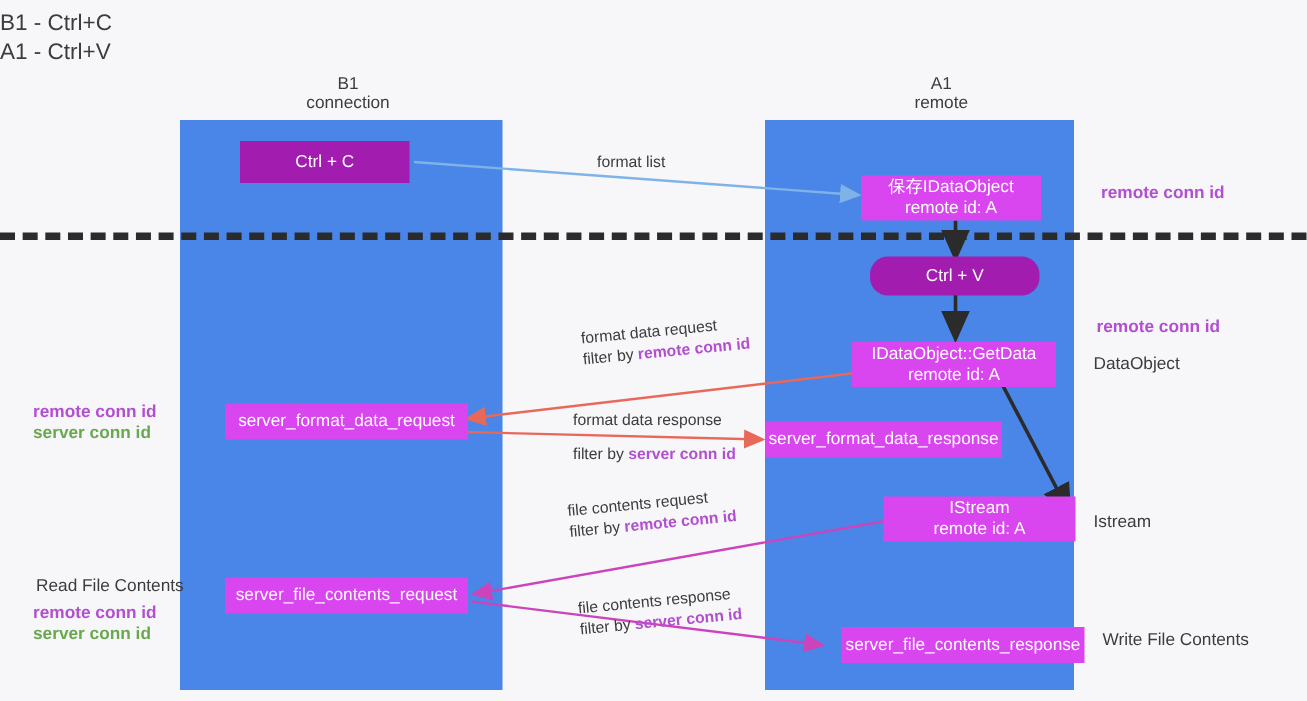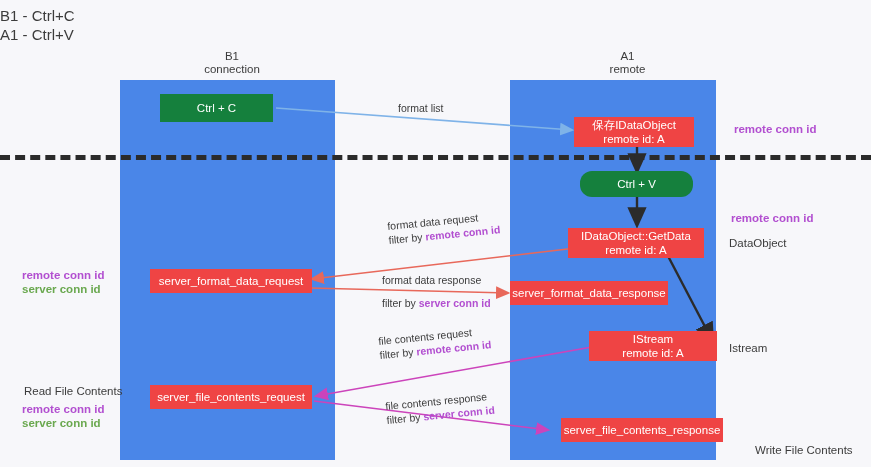--- a/index.html
+++ b/index.html
@@ -25,22 +25,22 @@
 
   .lane{
     position:absolute;background:#4a86e8;
   }
 
   .node{
     position:absolute;box-sizing:border-box;
     display:flex;flex-direction:column;align-items:center;justify-content:center;
     color:#ffffff;font-size:11.5px;line-height:14px;text-align:center;
   }
-  .node.orange{background:#ef4444;}
-  .node.green{background:#15803d;}
+  .node.orange{background:#d946ef;}
+  .node.green{background:#a21caf;}
 
   .side-label{
     position:absolute;font-size:11.5px;line-height:14px;color:#3c3c3c;
   }
   .side-label.purple{color:#b24fd0;font-weight:bold;}
   .side-label.green{color:#6aa84f;font-weight:bold;}
 
   .edge-label{
     position:absolute;font-size:10.5px;line-height:14px;color:#3c3c3c;white-space:nowrap;
   }
@@ -169,21 +169,21 @@
 
   <div class="edge-label rot-2" style="left:386px;top:399px;">
     <div>file contents response</div>
     <div><span>filter by </span><span class="hl-magenta">server conn id</span></div>
   </div>
 
   <div class="side-label purple" style="left:734px;top:122px;">remote conn id</div>
   <div class="side-label purple" style="left:731px;top:211px;">remote conn id</div>
   <div class="side-label" style="left:729px;top:236px;">DataObject</div>
   <div class="side-label" style="left:729px;top:341px;">Istream</div>
-  <div class="side-label" style="left:735px;top:443px;margin-left:20px;">Write File Contents</div>
+  <div class="side-label" style="left:735px;top:420px;">Write File Contents</div>
 
   <div class="side-label purple" style="left:22px;top:268px;">remote conn id</div>
   <div class="side-label green" style="left:22px;top:282px;">server conn id</div>
 
   <div class="side-label" style="left:24px;top:384px;">Read File Contents</div>
   <div class="side-label purple" style="left:22px;top:402px;">remote conn id</div>
   <div class="side-label green" style="left:22px;top:416px;">server conn id</div>
 
   <div class="divider"></div>
 

